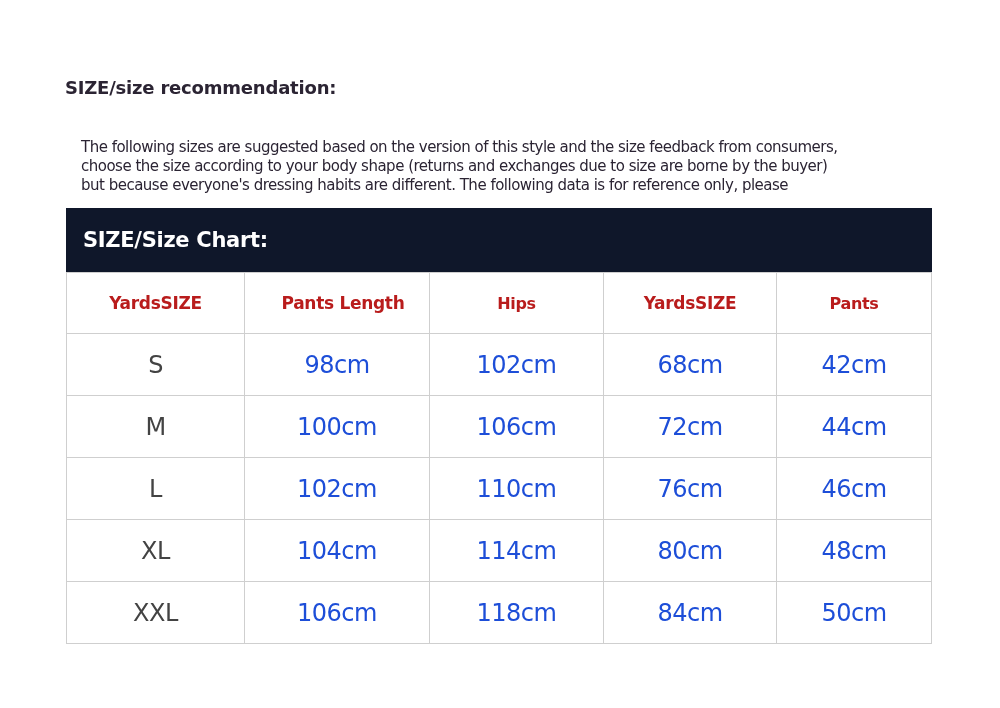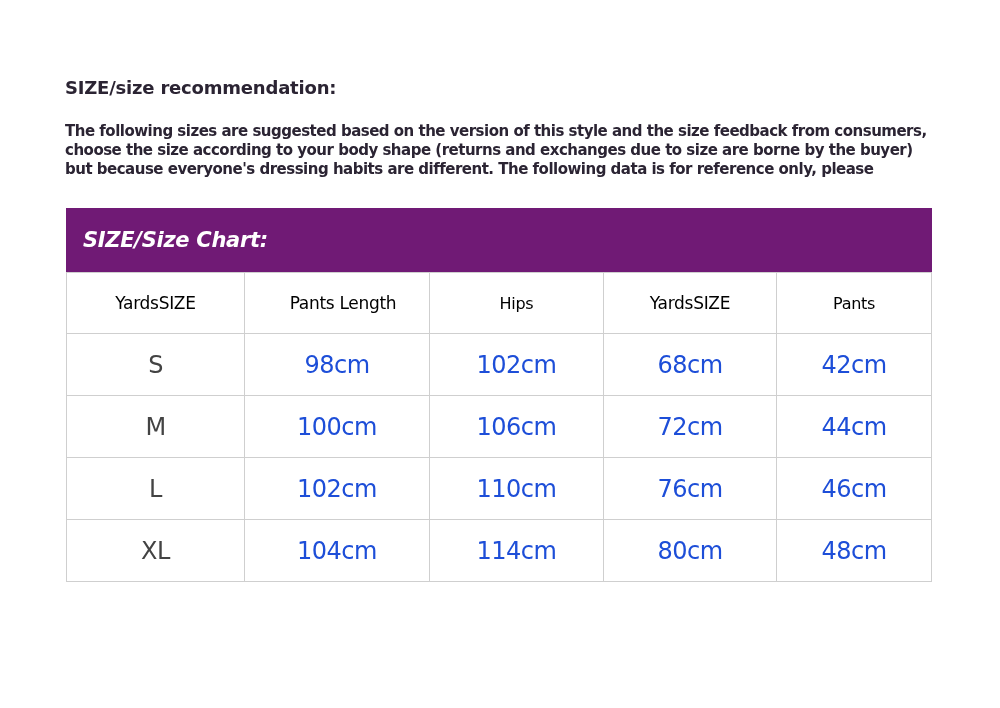--- a/index.html
+++ b/index.html
@@ -21,23 +21,23 @@
     font-size: 18px;
     font-weight: bold;
     color: #2b2433;
     letter-spacing: -0.2px;
     margin: 0;
   }
   .rec-paragraph {
     position: absolute;
     left: 65px;
     top: 122px;
-    margin: 0;
+    margin: 16px;
     font-size: 15px;
-    font-weight: bold;
+    font-weight: normal;
     color: #2b2433;
     line-height: 19px;
     letter-spacing: -0.5px;
   }
   .rec-line {
     display: block;
     white-space: nowrap;
   }
   .chart-wrap {
     position: absolute;
@@ -73,22 +73,22 @@
     vertical-align: middle;
     padding: 0;
   }
   .size-table thead tr {
     height: 61px;
   }
   .size-table tbody tr {
     height: 62px;
   }
   .size-table th {
-    color: #000000;
-    font-weight: normal;
+    color: #b91c1c;
+    font-weight: bold;
     font-size: 17px;
     letter-spacing: -0.3px;
   }
   .size-table th:nth-child(3),
   .size-table th:nth-child(5) {
     font-size: 16px;
   }
   .size-table th:nth-child(1) { width: 177px; }
   .size-table th:nth-child(2) { width: 172px; padding-left: 12px; }
   .size-table th:nth-child(3) { width: 173px; }
@@ -110,21 +110,21 @@
   <h2 class="rec-heading">SIZE/size recommendation:</h2>
 
   <p class="rec-paragraph">
     <span class="rec-line">The following sizes are suggested based on the version of this style and the size feedback from consumers,</span>
     <span class="rec-line">choose the size according to your body shape (returns and exchanges due to size are borne by the buyer)</span>
     <span class="rec-line">but because everyone's dressing habits are different. The following data is for reference only, please</span>
   </p>
 
   <section class="chart-wrap">
 
-    <header class="title-bar" style="background: #701a75; font-style: italic;">
+    <header class="title-bar" style="background: #0f172a;">
       <h2 style="color: rgb(255, 255, 255);">SIZE/Size Chart:</h2>
     </header>
 
     <table class="size-table">
       <thead>
         <tr>
           <th>YardsSIZE</th>
           <th>Pants Length</th>
           <th>Hips</th>
           <th>YardsSIZE</th>
@@ -153,18 +153,25 @@
           <td>76cm</td>
           <td>46cm</td>
         </tr>
         <tr>
           <td class="size-col">XL</td>
           <td>104cm</td>
           <td>114cm</td>
           <td>80cm</td>
           <td>48cm</td>
         </tr>
+        <tr>
+          <td class="size-col">XXL</td>
+          <td>106cm</td>
+          <td>118cm</td>
+          <td>84cm</td>
+          <td>50cm</td>
+        </tr>
       </tbody>
     </table>
 
   </section>
 
 </main>
 
 </body></html>

